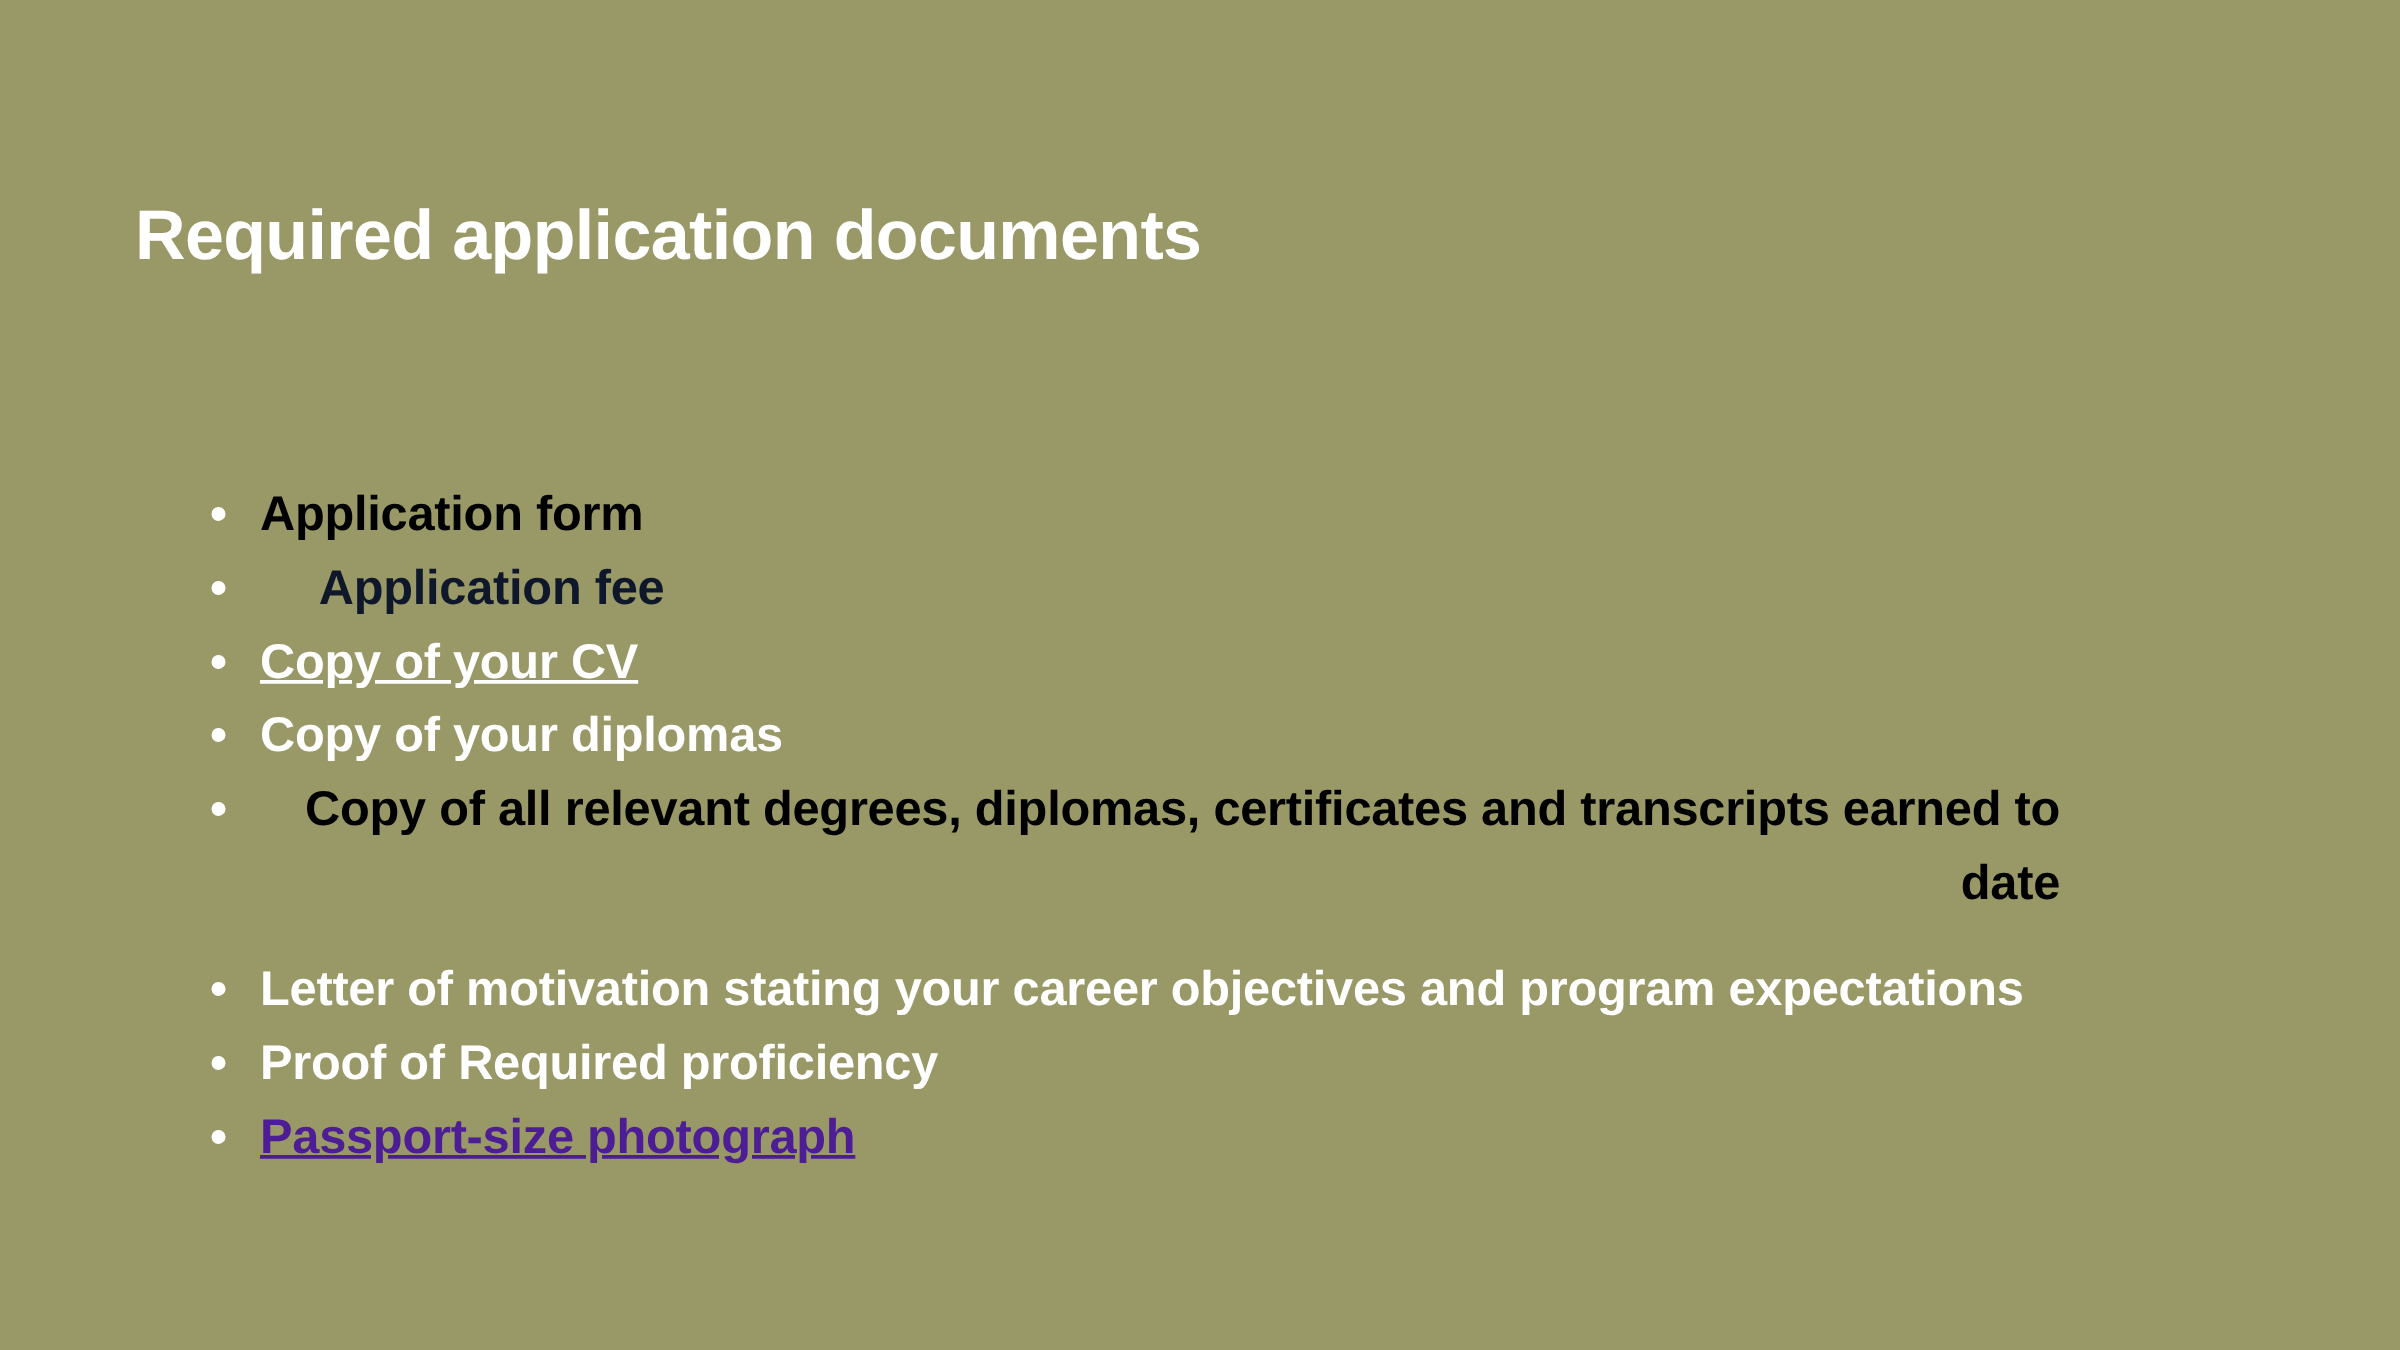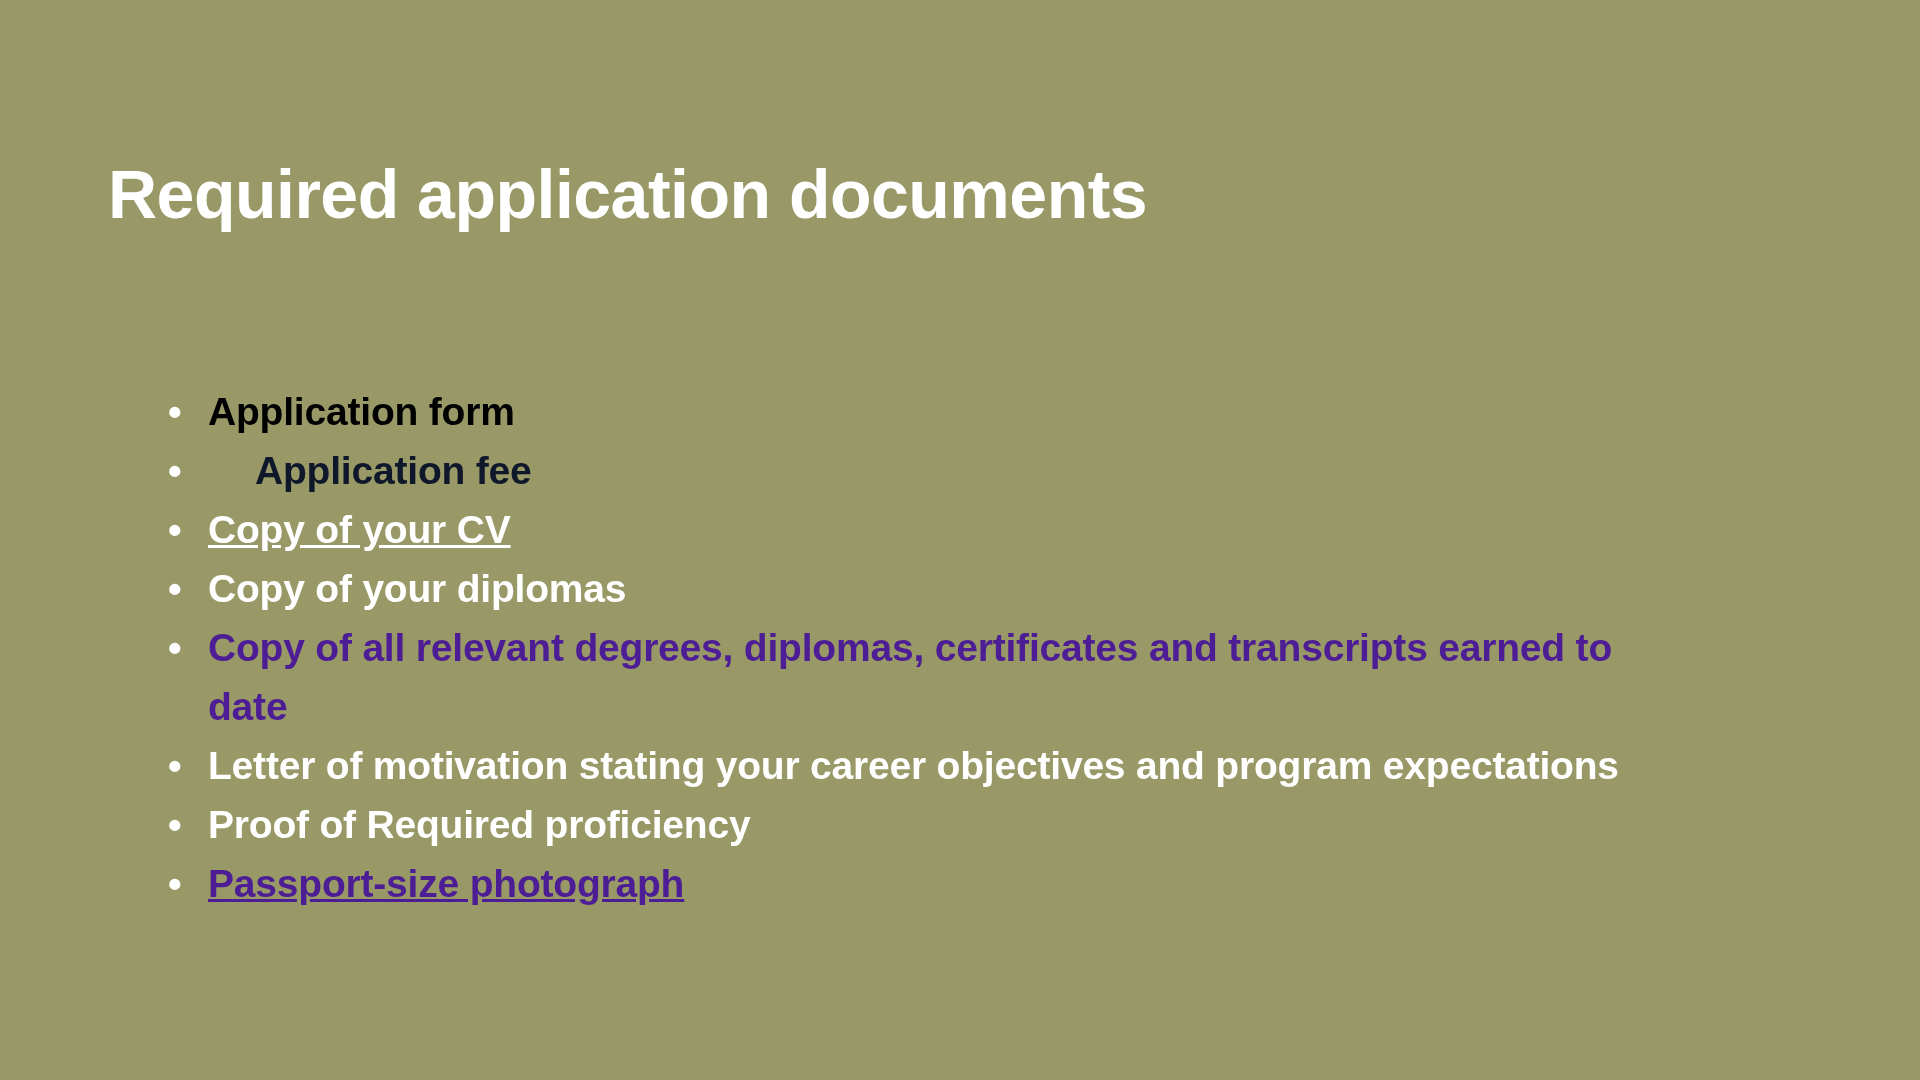--- a/index.html
+++ b/index.html
@@ -21,21 +21,21 @@
     width: 1920px;
     height: 1080px;
     background: #999867;
   }
 
   #slide-title {
     position: absolute;
     left: 108px;
     top: 158px;
     width: 1700px;
-    font-size: 68px;
+    font-size: 56px;
     font-weight: 700;
     line-height: 1.06;
     letter-spacing: -0.5px;
     color: #ffffff;
     white-space: nowrap;
   }
 
   #bullet-list {
     position: absolute;
     left: 162px;
@@ -100,26 +100,26 @@
       <span class="bullet-text" style="color: rgb(255, 255, 255); text-decoration: underline;">Copy of your CV</span>
     </li>
 
     <li class="bullet-item" style="color: rgb(255, 255, 255);">
       <span class="bullet-marker" style="color: rgb(255, 255, 255);">•</span>
       <span class="bullet-text" style="color: rgb(255, 255, 255);">Copy of your diplomas</span>
     </li>
 
     <li class="bullet-item wrap" style="color: rgb(255, 255, 255);">
       <span class="bullet-marker" style="color: rgb(255, 255, 255);">•</span>
-      <span class="bullet-text" style="color: #4c1d95;">Copy of all relevant degrees, diplomas, certificates and transcripts earned to date</span>
+      <span class="bullet-text" style="color: #000000; text-align: right;">Copy of all relevant degrees, diplomas, certificates and transcripts earned to date</span>
     </li>
 
     <li class="bullet-item wrap" style="color: rgb(255, 255, 255);">
       <span class="bullet-marker" style="color: rgb(255, 255, 255);">•</span>
-      <span class="bullet-text" style="color: rgb(255, 255, 255);">Letter of motivation stating your career objectives and program expectations</span>
+      <span class="bullet-text" style="color: rgb(255, 255, 255); margin-top: 26px;">Letter of motivation stating your career objectives and program expectations</span>
     </li>
 
     <li class="bullet-item" style="color: rgb(255, 255, 255);">
       <span class="bullet-marker" style="color: rgb(255, 255, 255);">•</span>
       <span class="bullet-text" style="color: rgb(255, 255, 255);">Proof of Required proficiency</span>
     </li>
 
     <li class="bullet-item" style="color: rgb(255, 255, 255);">
       <span class="bullet-marker" style="color: rgb(255, 255, 255);">•</span>
       <span class="bullet-text" style="color: #4c1d95; text-decoration: underline;">Passport-size photograph</span>

